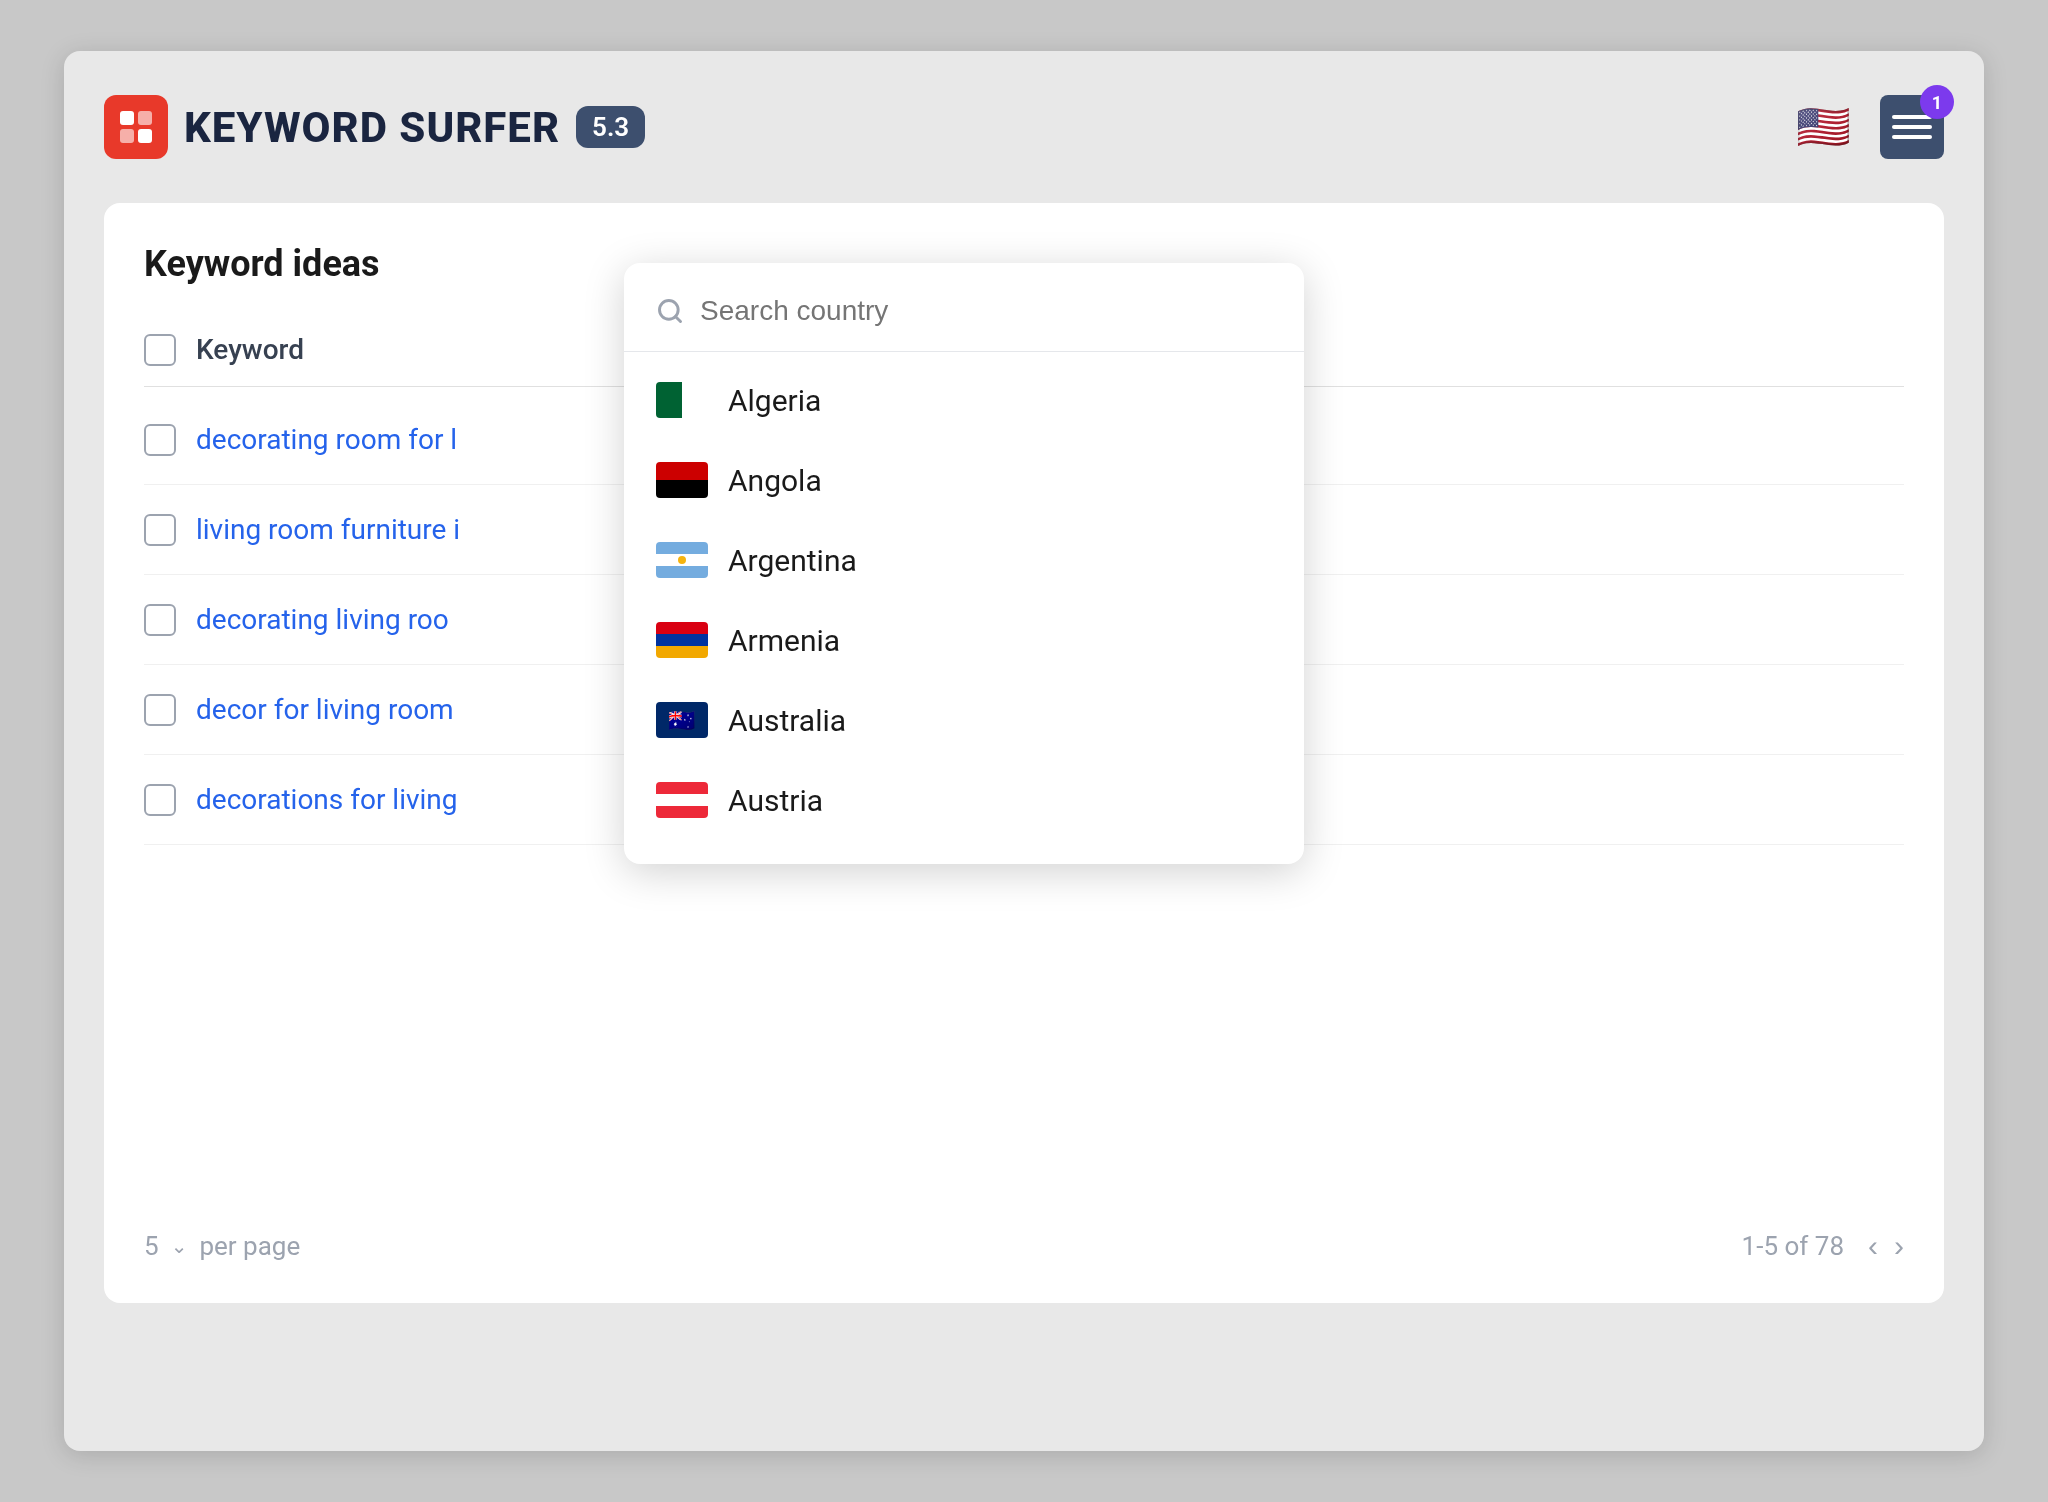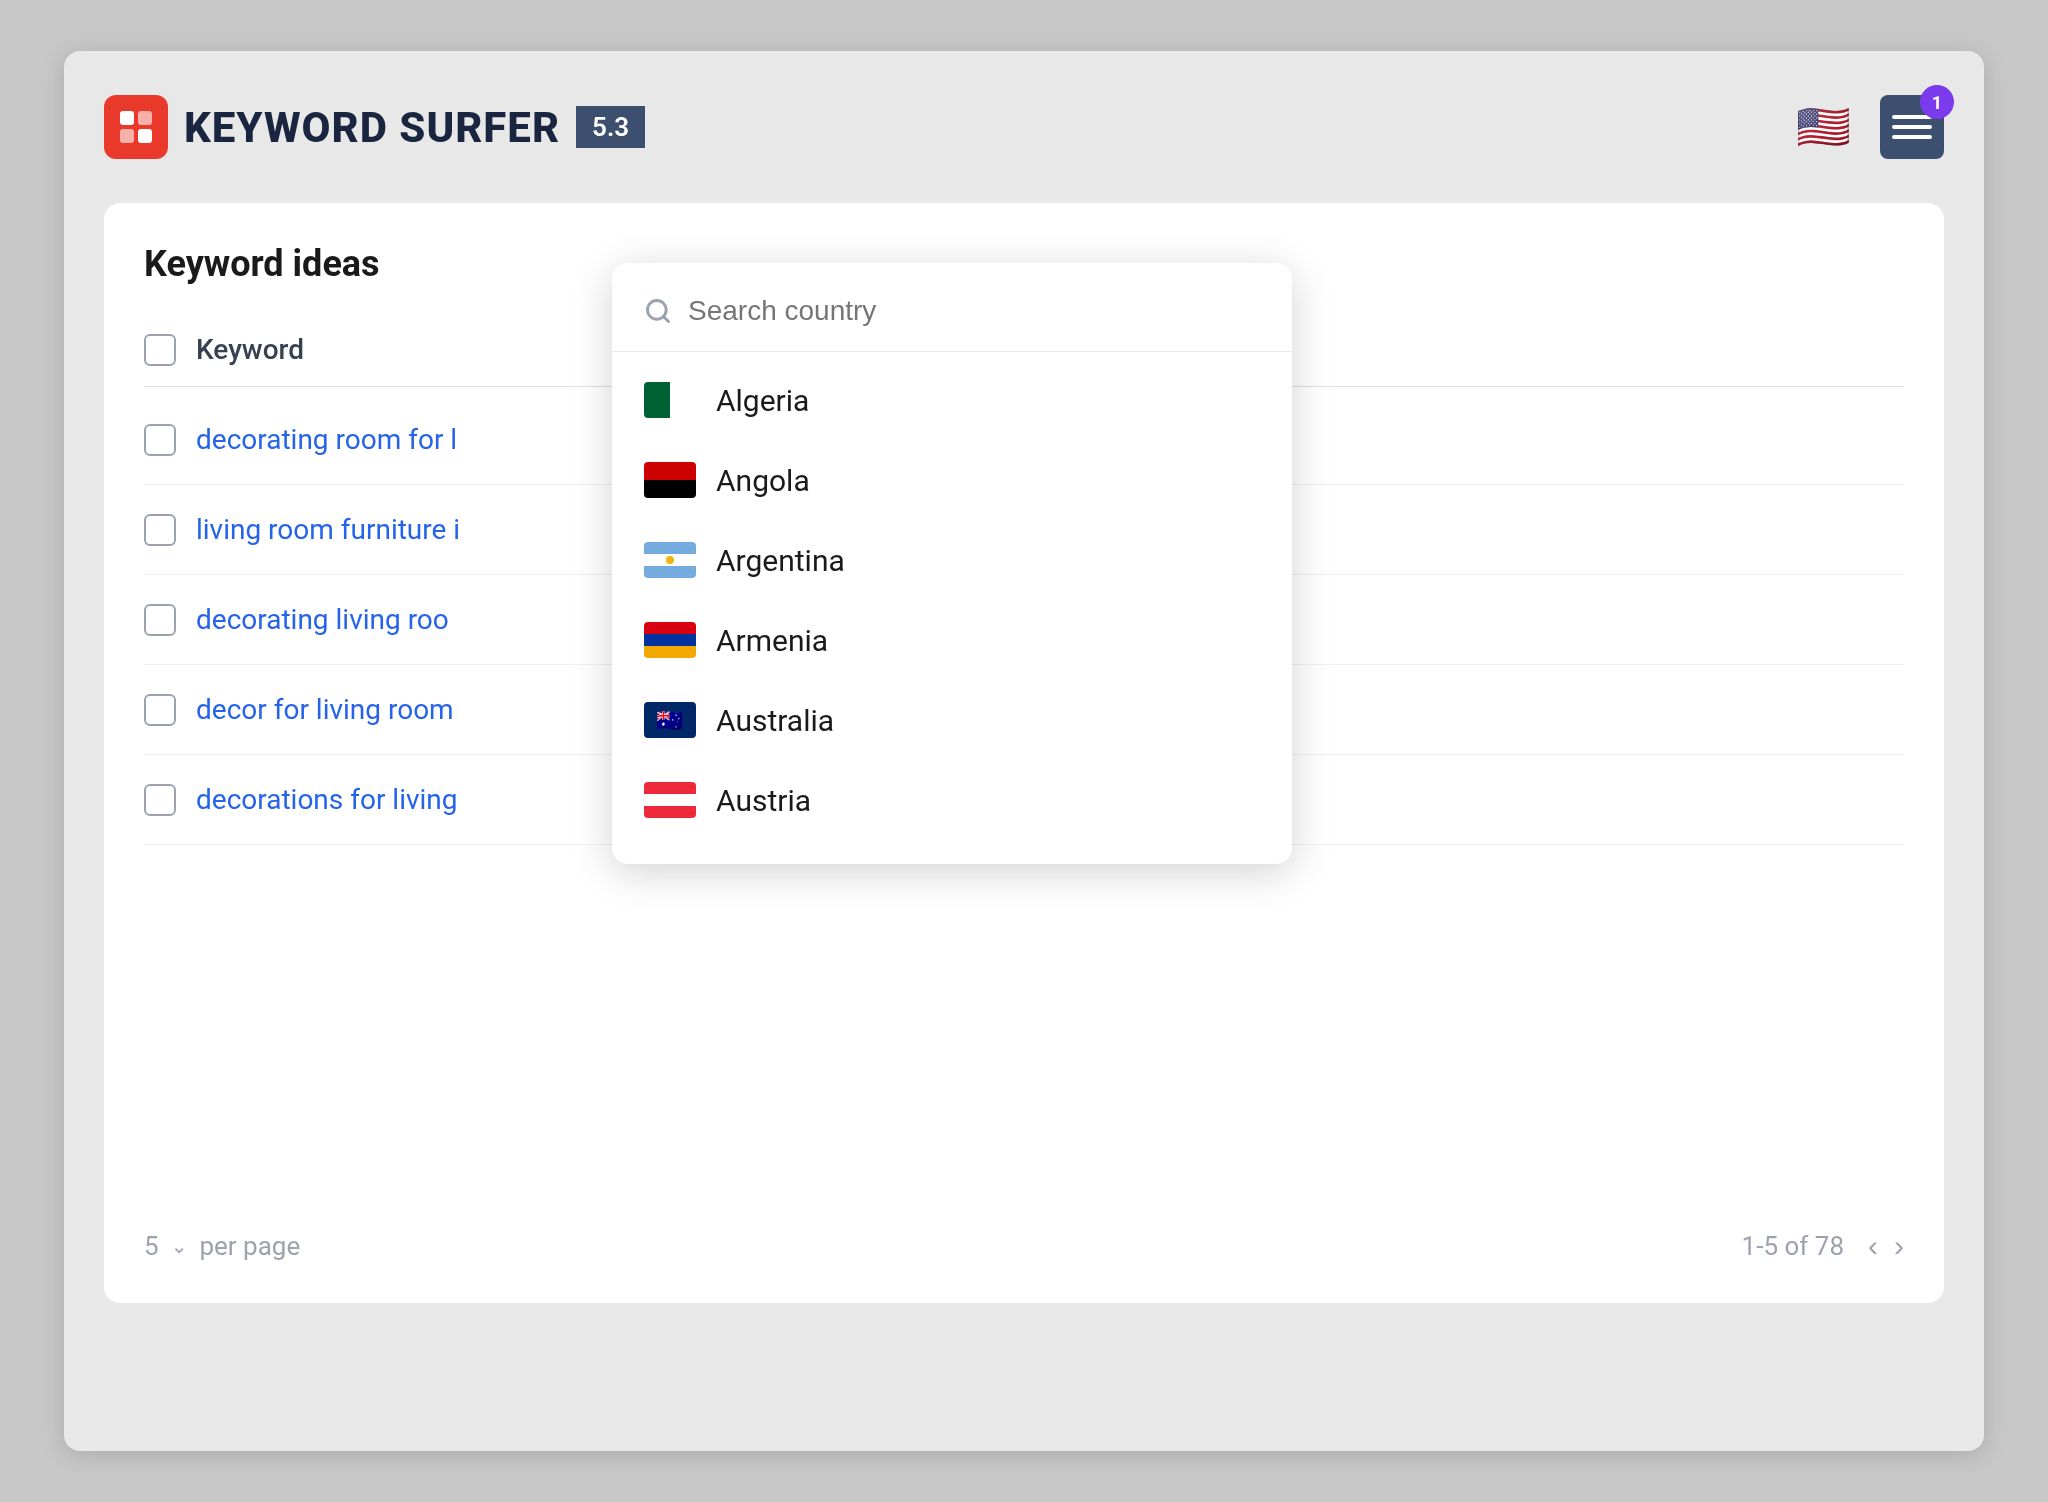--- a/index.html
+++ b/index.html
@@ -65,21 +65,21 @@
       letter-spacing: 1px;
       text-transform: uppercase;
     }
 
     .version-badge {
       background: #3d4f6e;
       color: white;
       font-size: 26px;
       font-weight: 600;
       padding: 6px 16px;
-      border-radius: 0;
+      border-radius: 12px;
     }
 
     .header-right {
       display: flex;
       align-items: center;
       gap: 20px;
     }
 
     .flag-button {
       width: 72px;
@@ -251,21 +251,21 @@
       font-size: 30px;
       cursor: pointer;
       background: none;
       border: none;
     }
 
     
     .dropdown-overlay {
       position: absolute;
       top: 60px;
-      left: 508px;
+      left: 520px;
       width: 680px;
       background: white;
       border-radius: 16px;
       box-shadow: 0 8px 40px rgba(0,0,0,0.18);
       z-index: 100;
       padding: 32px 0 16px 0;
       overflow: hidden;
     }
 
     .search-section {

